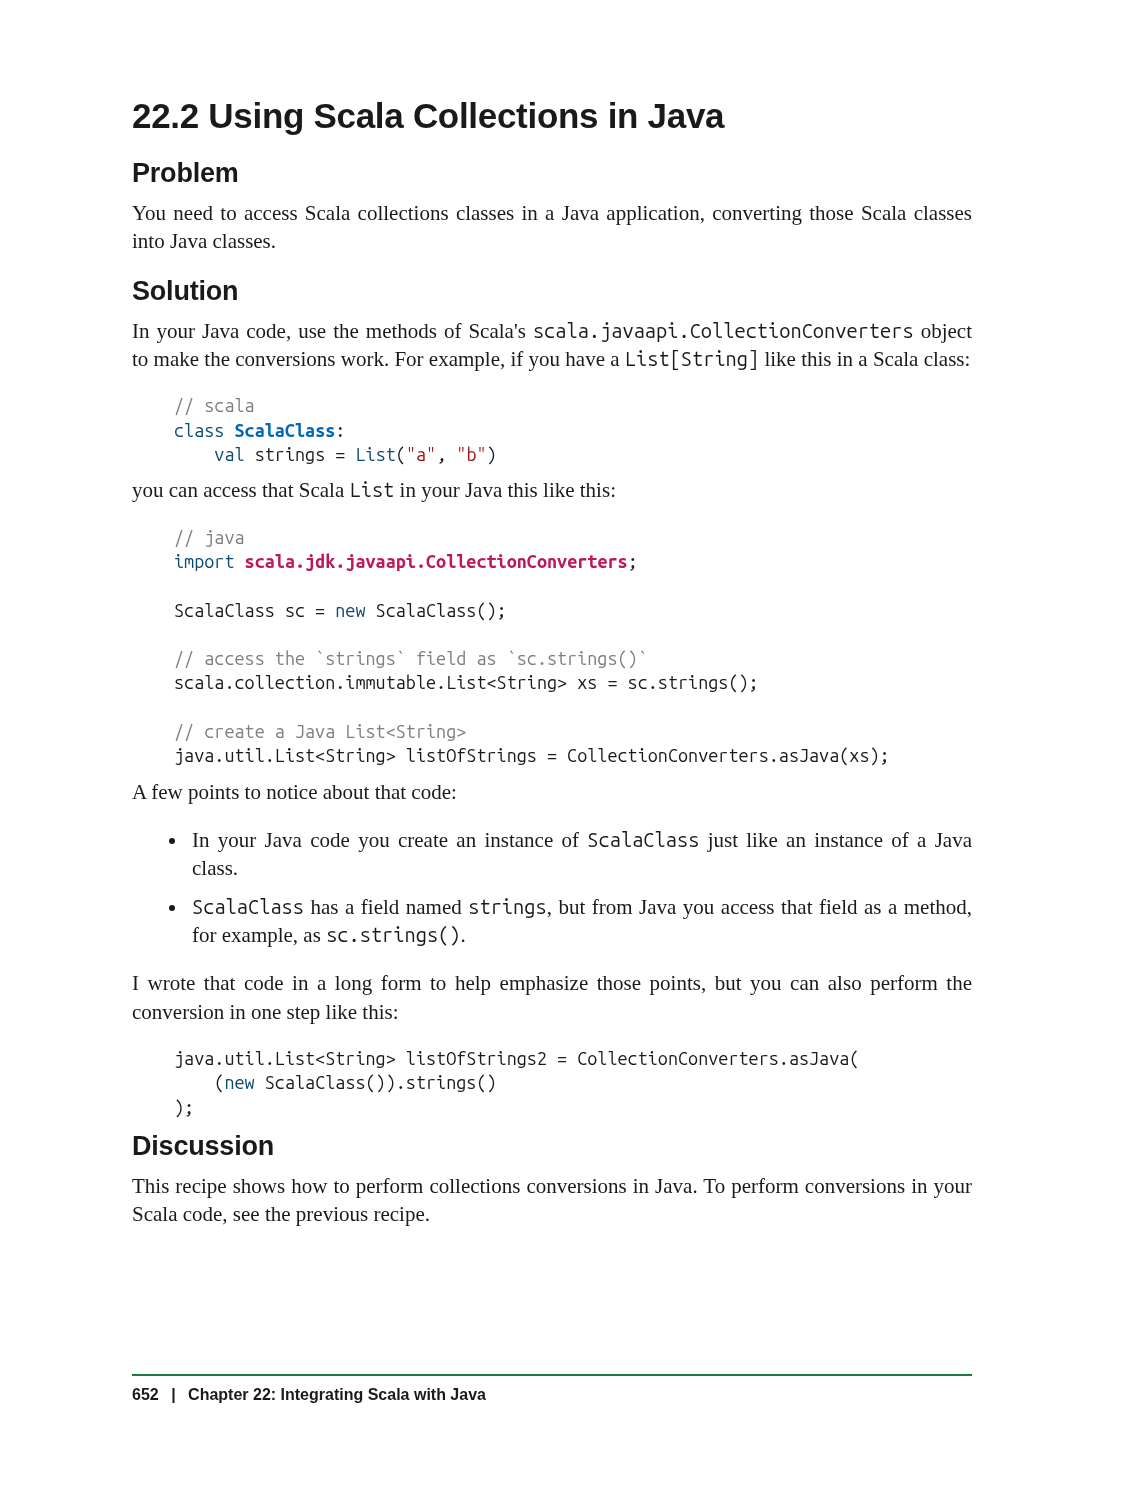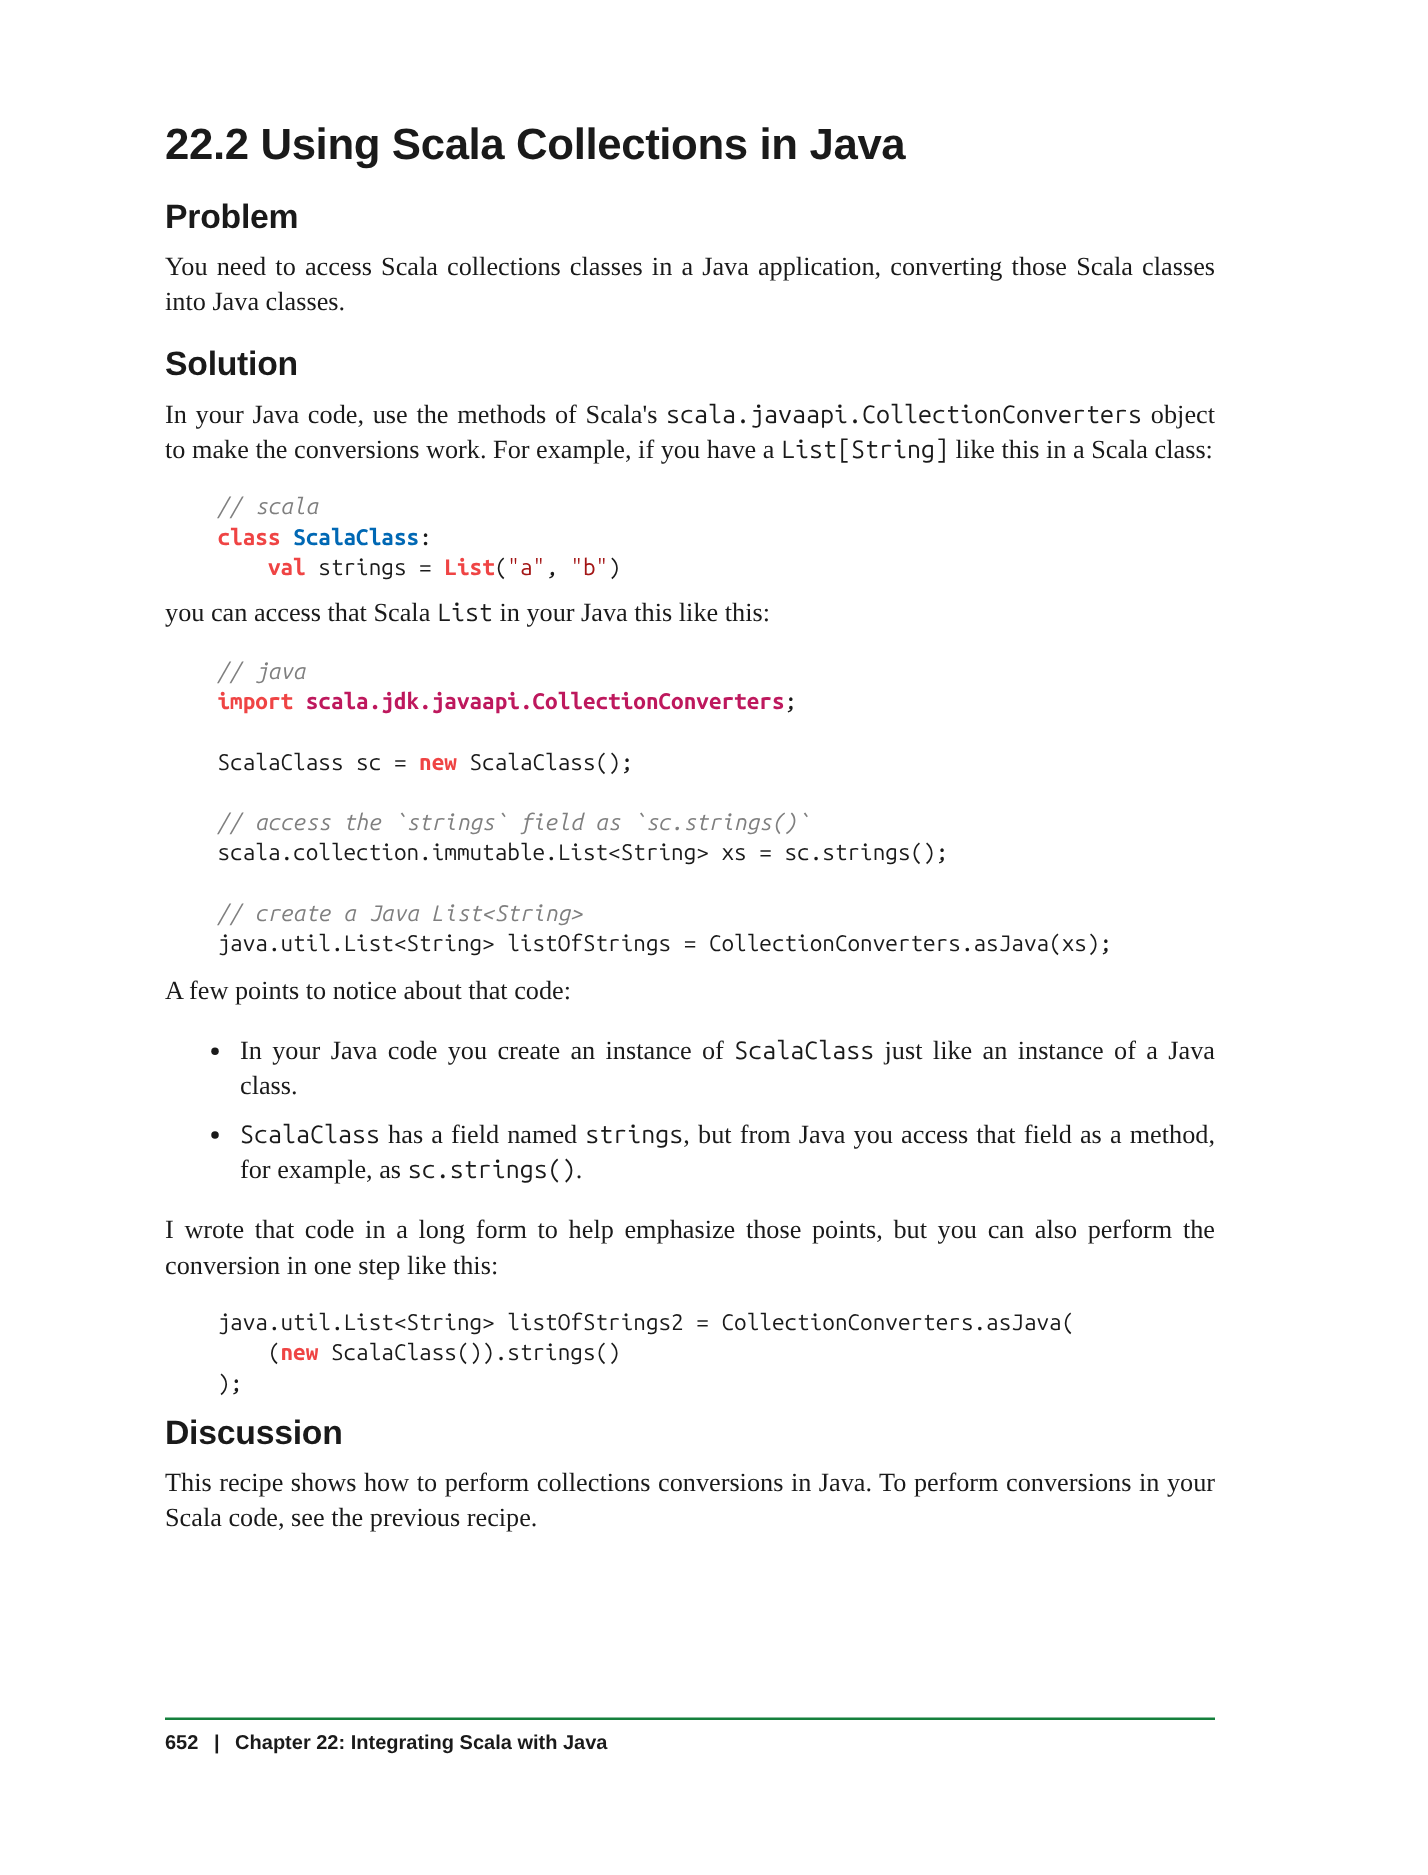--- a/index.html
+++ b/index.html
@@ -46,24 +46,24 @@
     font-size: 20px;
   }
   pre.code {
     font-family: Consolas, "Ubuntu Mono", "Courier New", monospace;
     font-size: 18px;
     line-height: 1.35;
     margin: 4px 0 10px 42px;
     white-space: pre;
   }
   
-  .kw   { color: #ef4444; font-weight: 700; text-align: right; }   
+  .kw   { color: #0c4a6e; font-weight: 400; text-align: right; }   
   .cls  { color: #0068b4; font-weight: 700; }
   .str  { color: #a31515; }                     
-  .com  { color: #7f7f7f; font-style: italic; } 
+  .com  { color: #7f7f7f; } 
   .pkg  { color: #be185d; font-weight: 700; }
 
   ul.bullets {
     font-family: "Minion Pro", Georgia, "Times New Roman", serif;
     font-size: 21px;
     line-height: 1.35;
     margin: 0 0 20px 0;
     padding-left: 56px;
     text-align: justify;
   }

